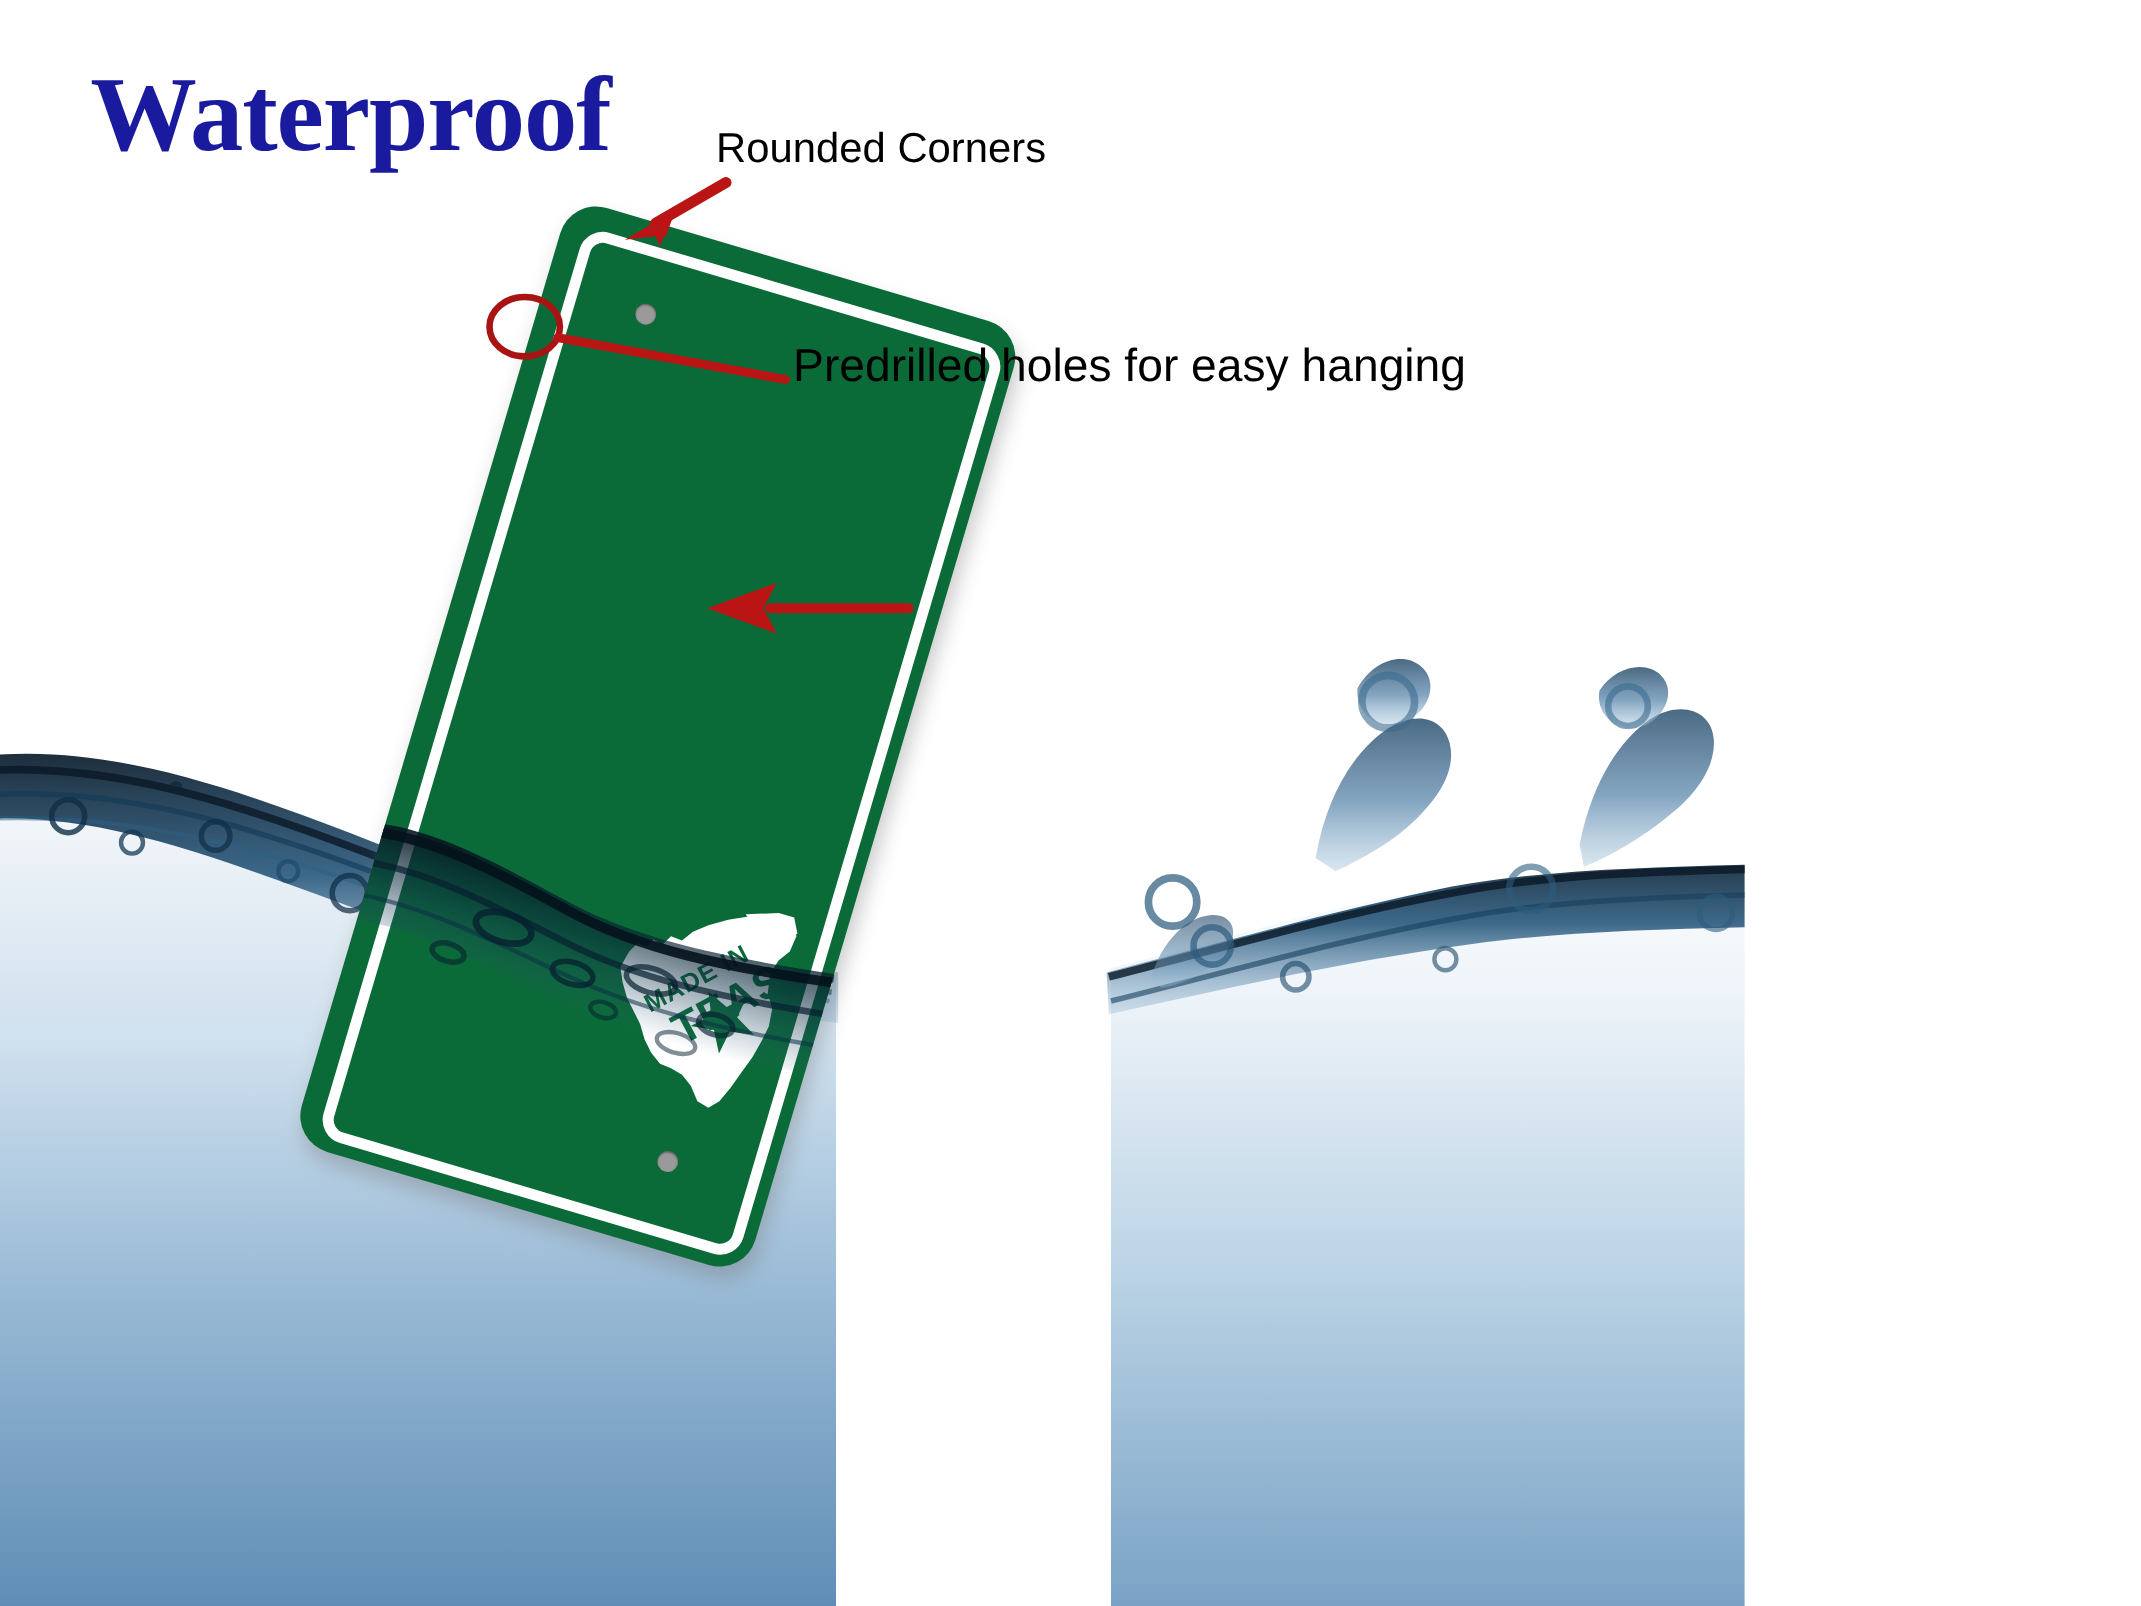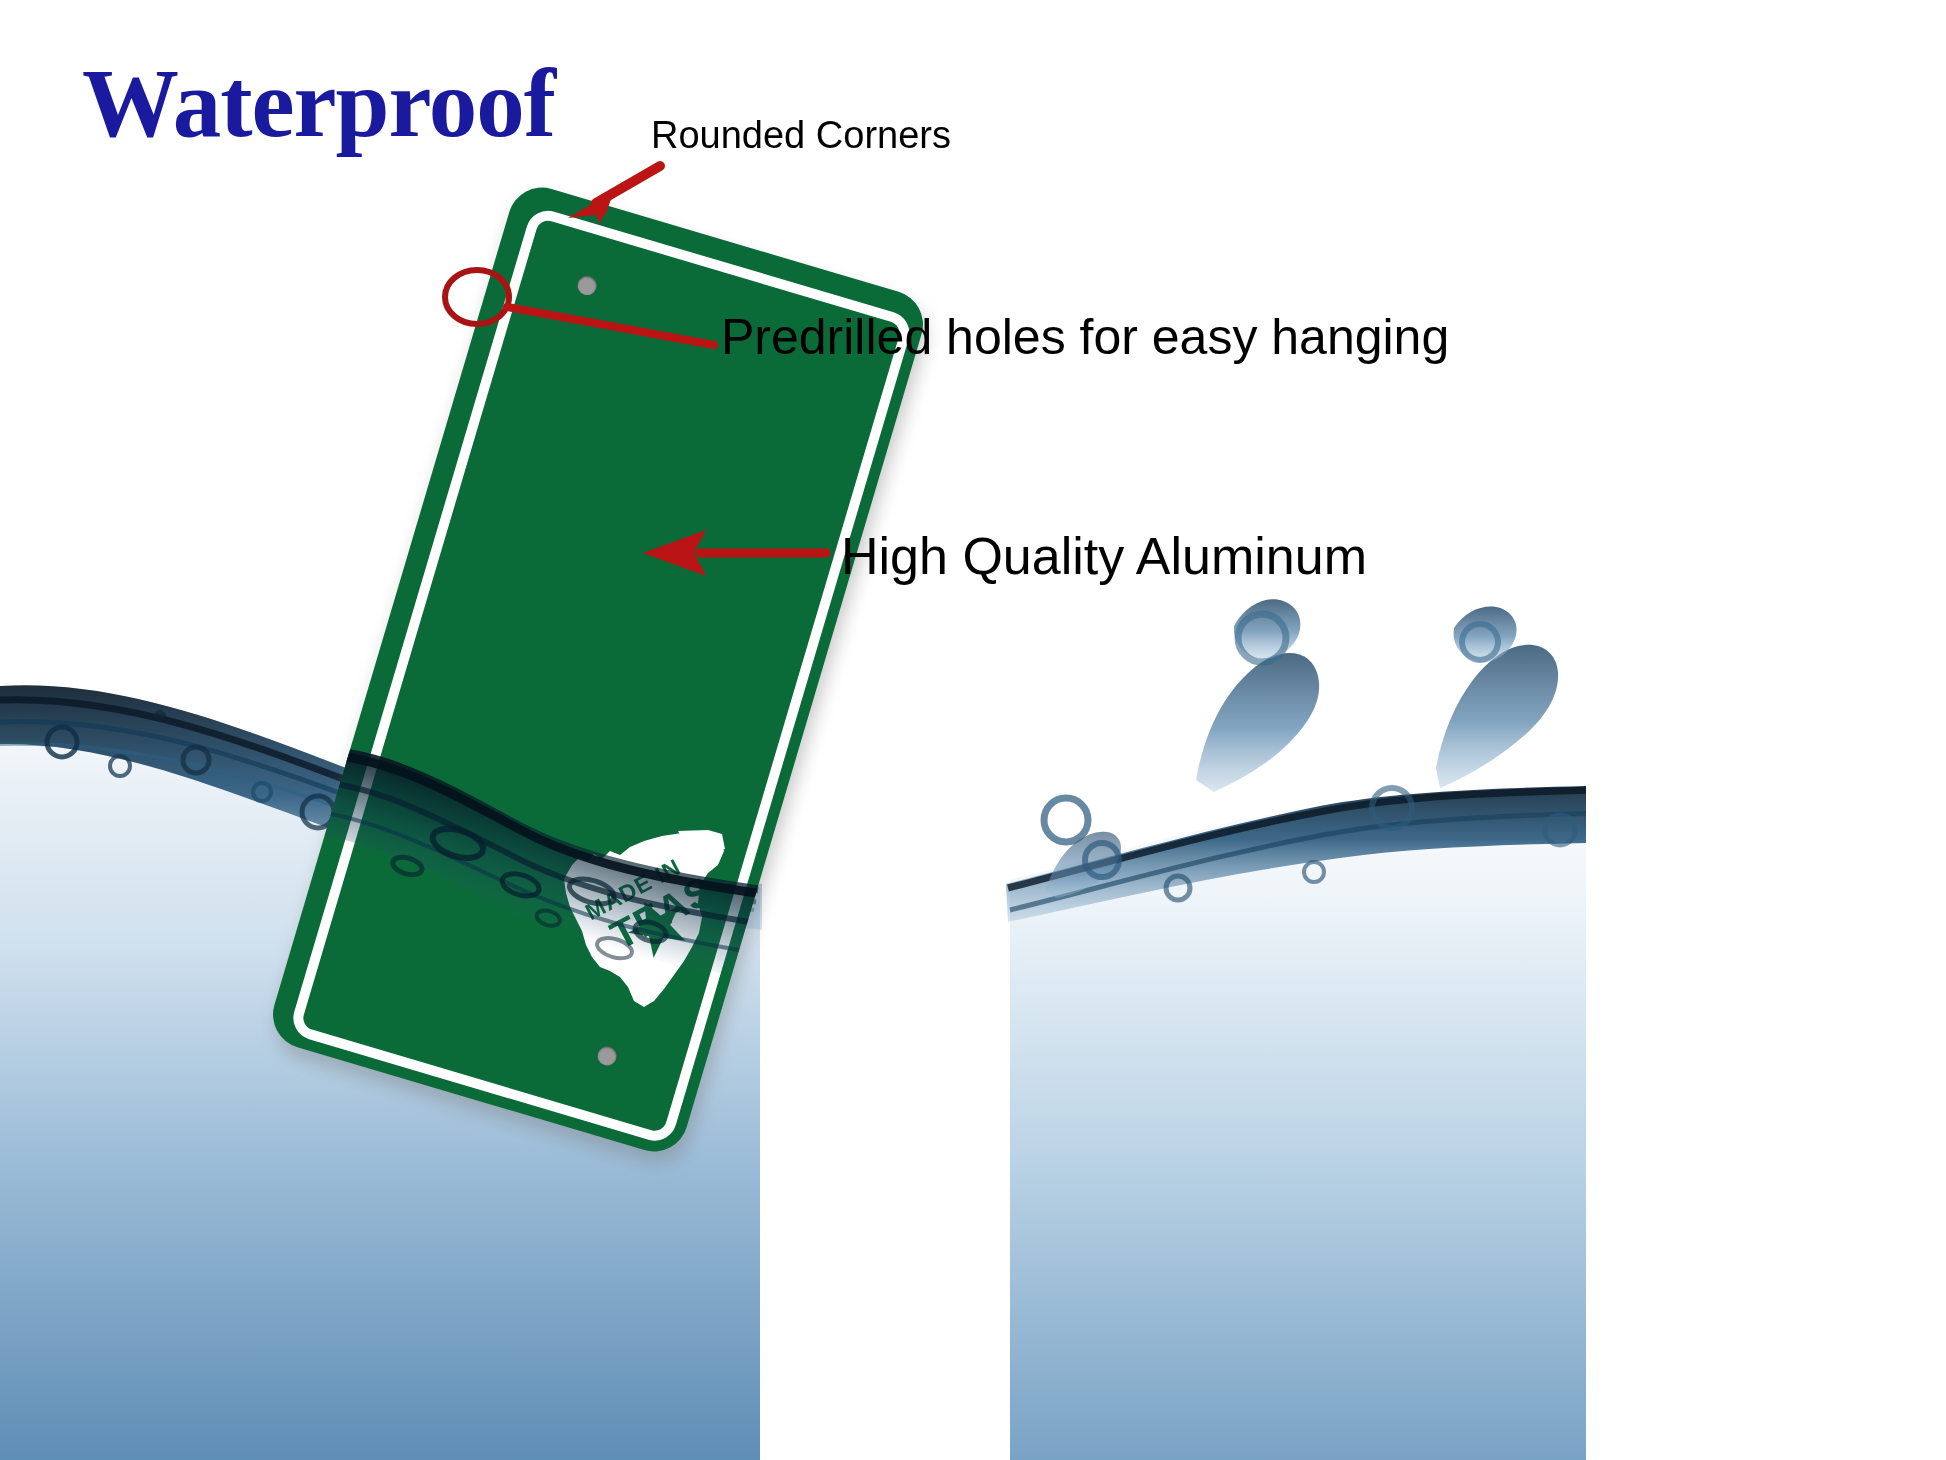--- a/index.html
+++ b/index.html
@@ -80,21 +80,21 @@
   
   .anno-label{
     position:absolute;
     color:#000000;
     font-family:"Liberation Sans", sans-serif;
     font-weight:400;
     white-space:nowrap;
     z-index:60;
   }
   #label-rounded{left:651px;top:114px;font-size:38px;}
-  #label-predrilled{left:721px;top:308px;font-size:50px;}
+  #label-predrilled{left:721px;top:308px;font-size:42px;}
   #label-aluminum{left:841px;top:526px;font-size:52px;}
   #anno-svg{position:absolute;left:0;top:0;width:1946px;height:1460px;z-index:55;pointer-events:none;}
 </style>
 </head>
 <body>
 
 <div id="stage">
 
   <svg class="water-layer" viewBox="0 0 1946 1460" preserveAspectRatio="none">
     <defs>
@@ -267,15 +267,14 @@
     <g>
       <line x1="826" y1="553" x2="700" y2="553" stroke="#bb1414" stroke-width="9" stroke-linecap="round"></line>
       <polygon points="643,553 706,530 694,553 706,576" fill="#bb1414"></polygon>
     </g>
   </svg>
 
   <div class="anno-label" id="label-rounded">Rounded Corners</div>
 
   <div class="anno-label" id="label-predrilled">Predrilled holes for easy hanging</div>
 
-  <div class="anno-label" id="label-aluminum">High Quality Aluminum</div>
 
 </div>
 
 </body></html>

